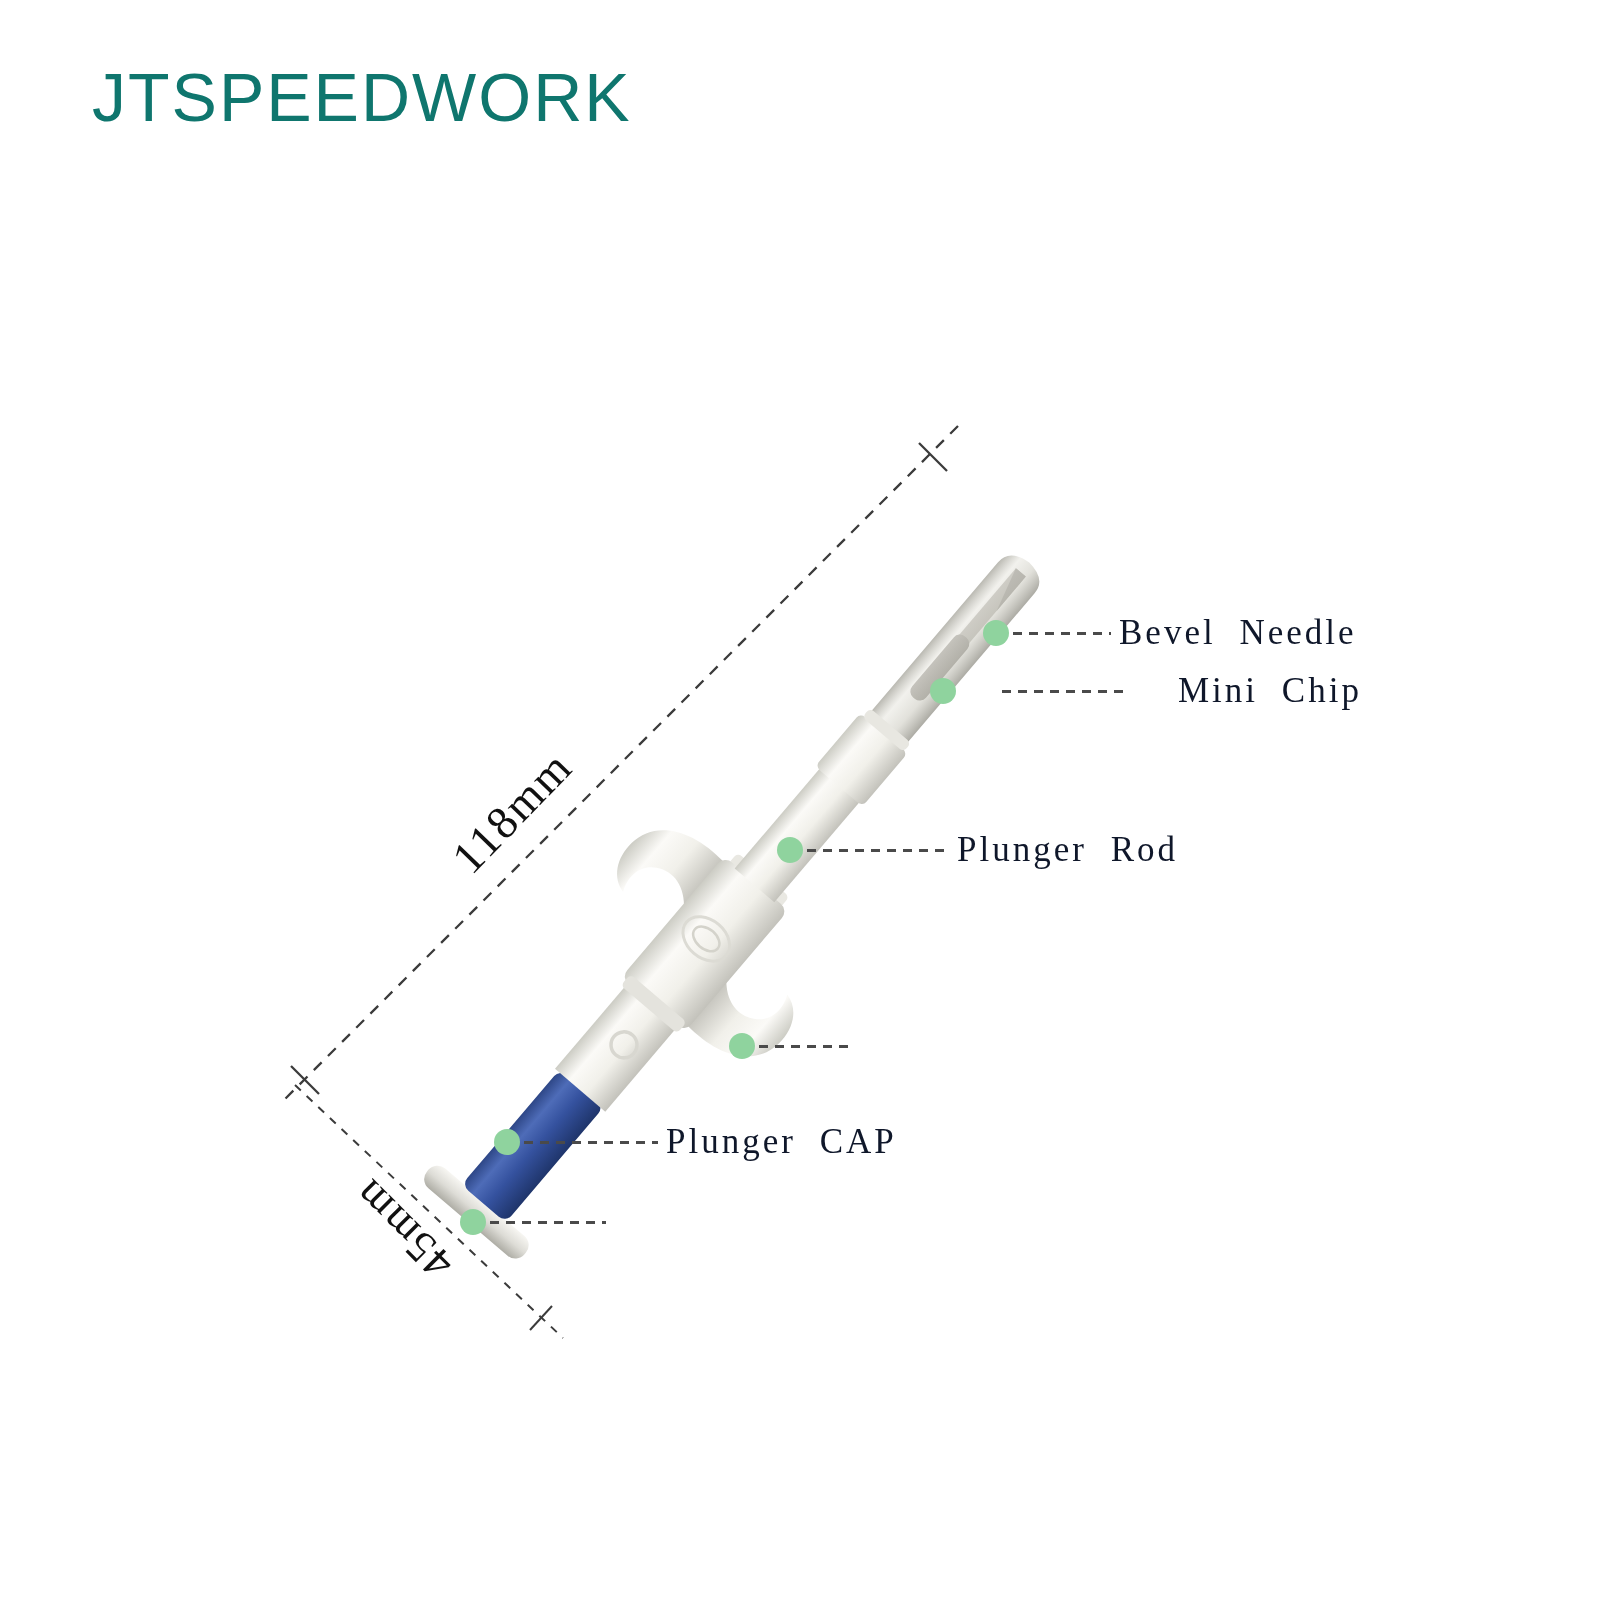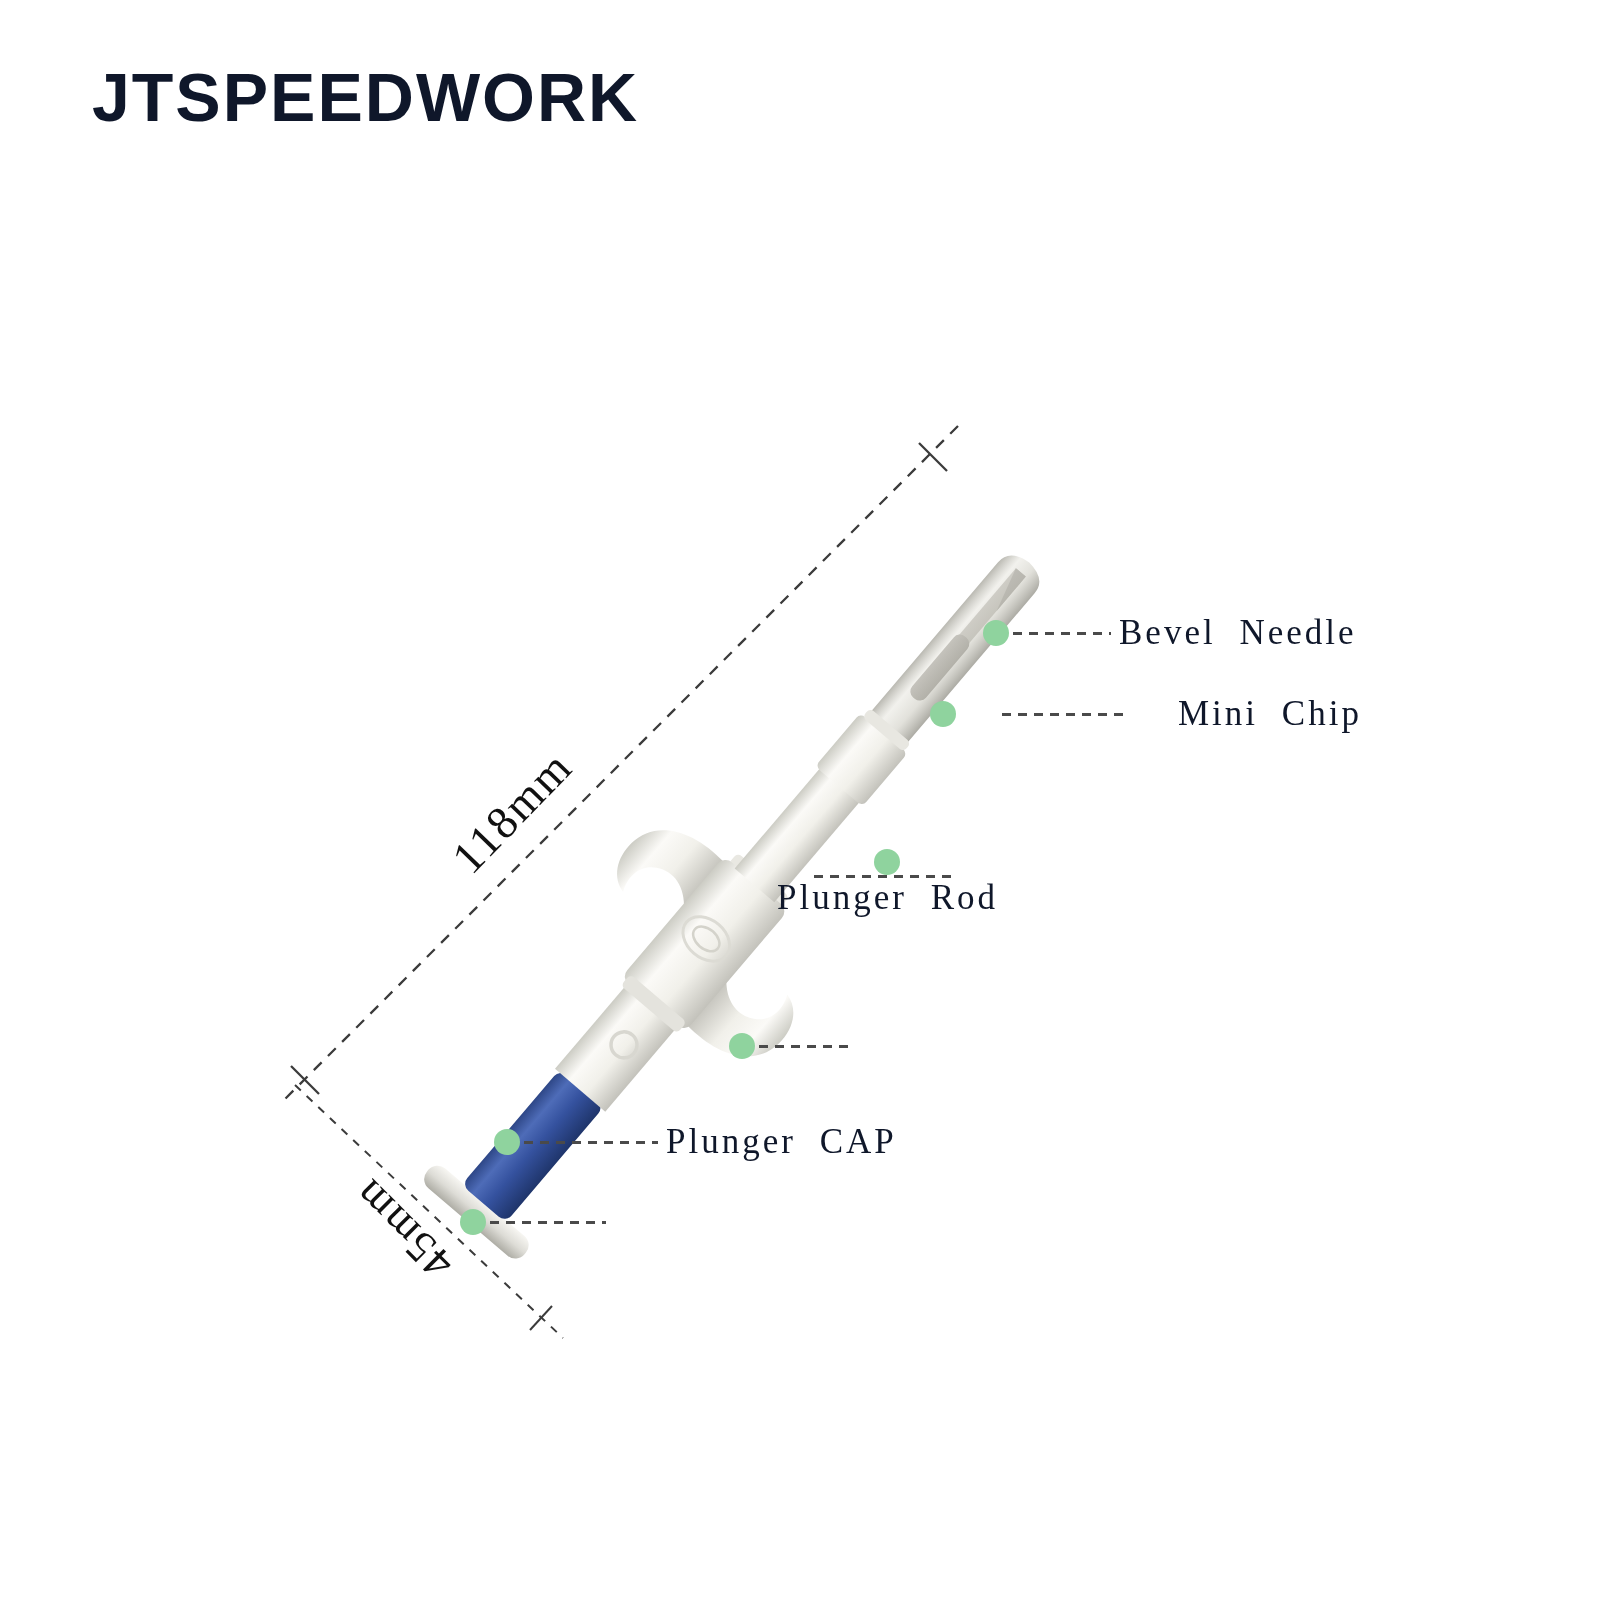--- a/index.html
+++ b/index.html
@@ -1,20 +1,20 @@
 <!DOCTYPE html>
 <html><head>
 <meta charset="utf-8">
 <style>
   html,body{margin:0;padding:0;background:#ffffff;}
   #canvas{position:relative;width:1600px;height:1600px;background:#ffffff;overflow:hidden;
           font-family:"Liberation Serif", serif;}
   .logo{position:absolute;left:92px;top:58px;
         font-family:"Liberation Sans", sans-serif;
-        font-weight:700;font-size:68px;letter-spacing:2px;color:#0f172a;}
+        font-weight:400;font-size:68px;letter-spacing:2px;color:#0f766e;}
   #scene{position:absolute;left:0;top:0;z-index:1;}
   .callout{position:absolute;z-index:3;display:flex;align-items:center;height:44px;}
   .dot{width:26px;height:26px;border-radius:50%;background:#8fd39e;flex:none;}
   .leader{height:3px;flex:none;margin:0 8px 0 4px;
           background:repeating-linear-gradient(90deg,#4a4a4a 0 9px,transparent 9px 16px);}
   .callout-text{font-size:35px;color:#0f172a;letter-spacing:3px;word-spacing:12px;white-space:nowrap;}
   .dim-text{position:absolute;z-index:2;font-size:46px;color:#111;letter-spacing:2px;white-space:nowrap;}
   #dim118{left:512px;top:812px;transform:translate(-50%,-50%) rotate(-46deg);}
   #dim45{left:403px;top:1229px;font-size:44px;transform:translate(-50%,-50%) rotate(-135deg);}
 </style>
@@ -115,28 +115,28 @@
 
   <div class="dim-text" id="dim118">118mm</div>
   <div class="dim-text" id="dim45">45mm</div>
 
   <div class="callout" style="left:983px;top:611px;">
     <span class="dot"></span>
     <span class="leader" style="width:98px;"></span>
     <span class="callout-text">Bevel Needle</span>
   </div>
 
-  <div class="callout" style="left:930px;top:692px;gap:42px;">
+  <div class="callout" style="left:930px;top:669px;gap:42px;">
     <span class="dot"></span>
     <span class="leader" style="width:126px;"></span>
     <span class="callout-text">Mini Chip</span>
   </div>
 
 
-  <div class="callout" style="left:777px;top:849px;flex-direction:column;">
+  <div class="callout" style="left:777px;top:828px;">
     <span class="dot"></span>
     <span class="leader" style="width:142px;"></span>
     <span class="callout-text">Plunger Rod</span>
   </div>
 
   <div class="callout" style="left:729px;top:1024px;">
     <span class="dot"></span>
     <span class="leader" style="width:92px;"></span>
   </div>
 

